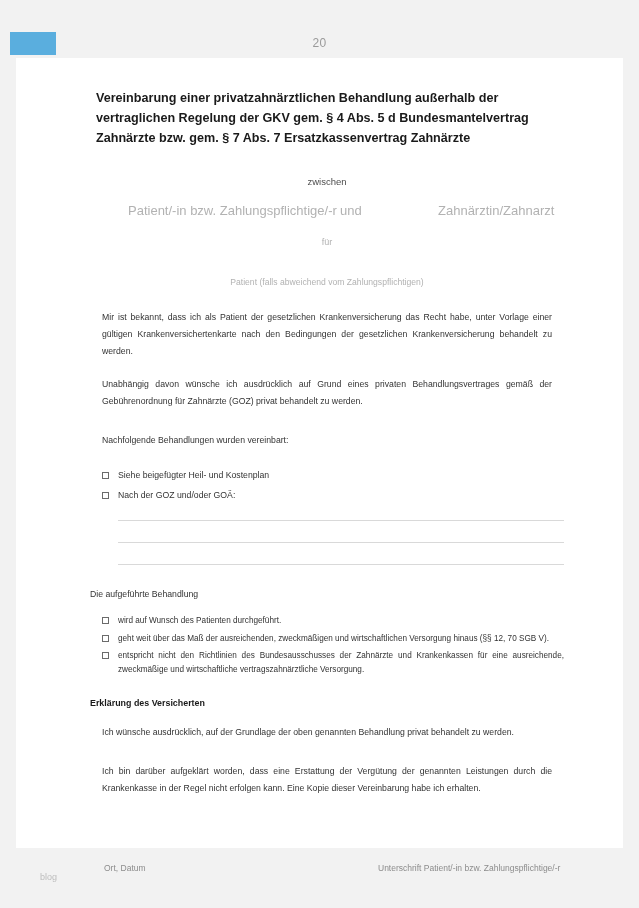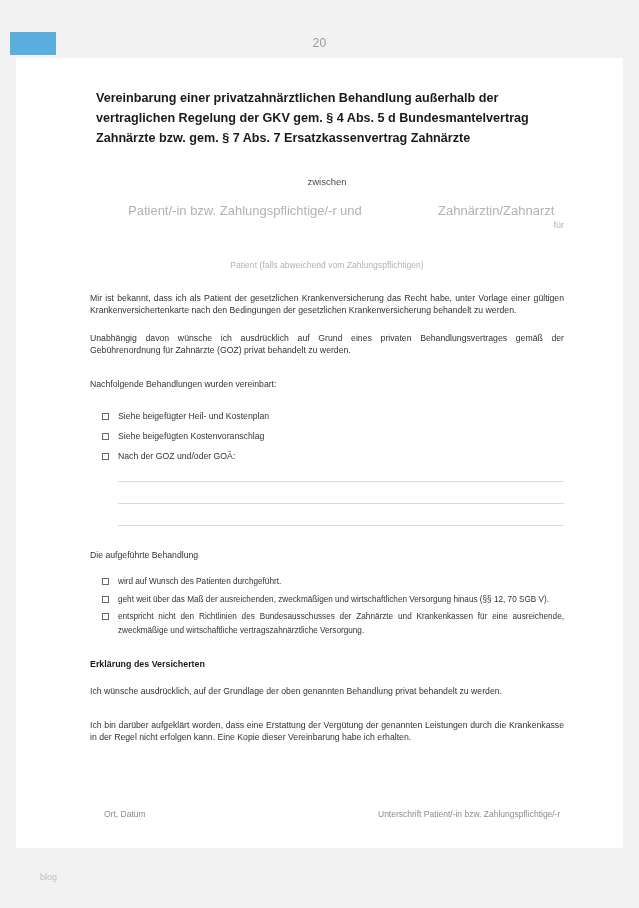--- a/index.html
+++ b/index.html
@@ -119,37 +119,37 @@
     position: absolute;
     left: 250px;
     top: 0;
   }
   .party-right {
     position: absolute;
     left: 348px;
     top: 0;
   }
   .fuer {
-    text-align: right;
+    text-align: center;
     font-size: 9px;
     color: #b2b2b2;
-    margin-top: 3px;
+    margin-top: 20px;
   }
   .patient-note {
     text-align: center;
     font-size: 8.6px;
     color: #b2b2b2;
     margin-top: 30px;
   }
   p.body-par {
     font-size: 8.7px;
-    line-height: 12px;
+    line-height: 17px;
     color: #333333;
     text-align: justify;
-    margin: 0;
+    margin: 12px;
     margin-top: 22px;
   }
   p.body-par.tight {
     margin-top: 16px;
   }
   .list {
     margin-top: 18px;
     padding: 0;
   }
   .list-item {
@@ -265,24 +265,20 @@
       <p class="body-par tight">Unabhängig davon wünsche ich ausdrücklich auf Grund eines privaten Behandlungsvertrages gemäß der Gebührenordnung für Zahnärzte (GOZ) privat behandelt zu werden.</p>
       <p class="body-par">Nachfolgende Behandlungen wurden vereinbart:</p>
 
       <div class="list">
         <div class="list-item">
           <span class="box"></span>
           <span>Siehe beigefügter Heil- und Kostenplan</span>
         </div>
         <div class="list-item">
           <span class="box"></span>
-          <span>Siehe beigefügten Kostenvoranschlag</span>
-        </div>
-        <div class="list-item">
-          <span class="box"></span>
           <span>Nach der GOZ und/oder GOÄ:</span>
         </div>
       </div>
 
       <div class="rules">
         <div class="rule"></div>
         <div class="rule"></div>
         <div class="rule"></div>
       </div>
 

